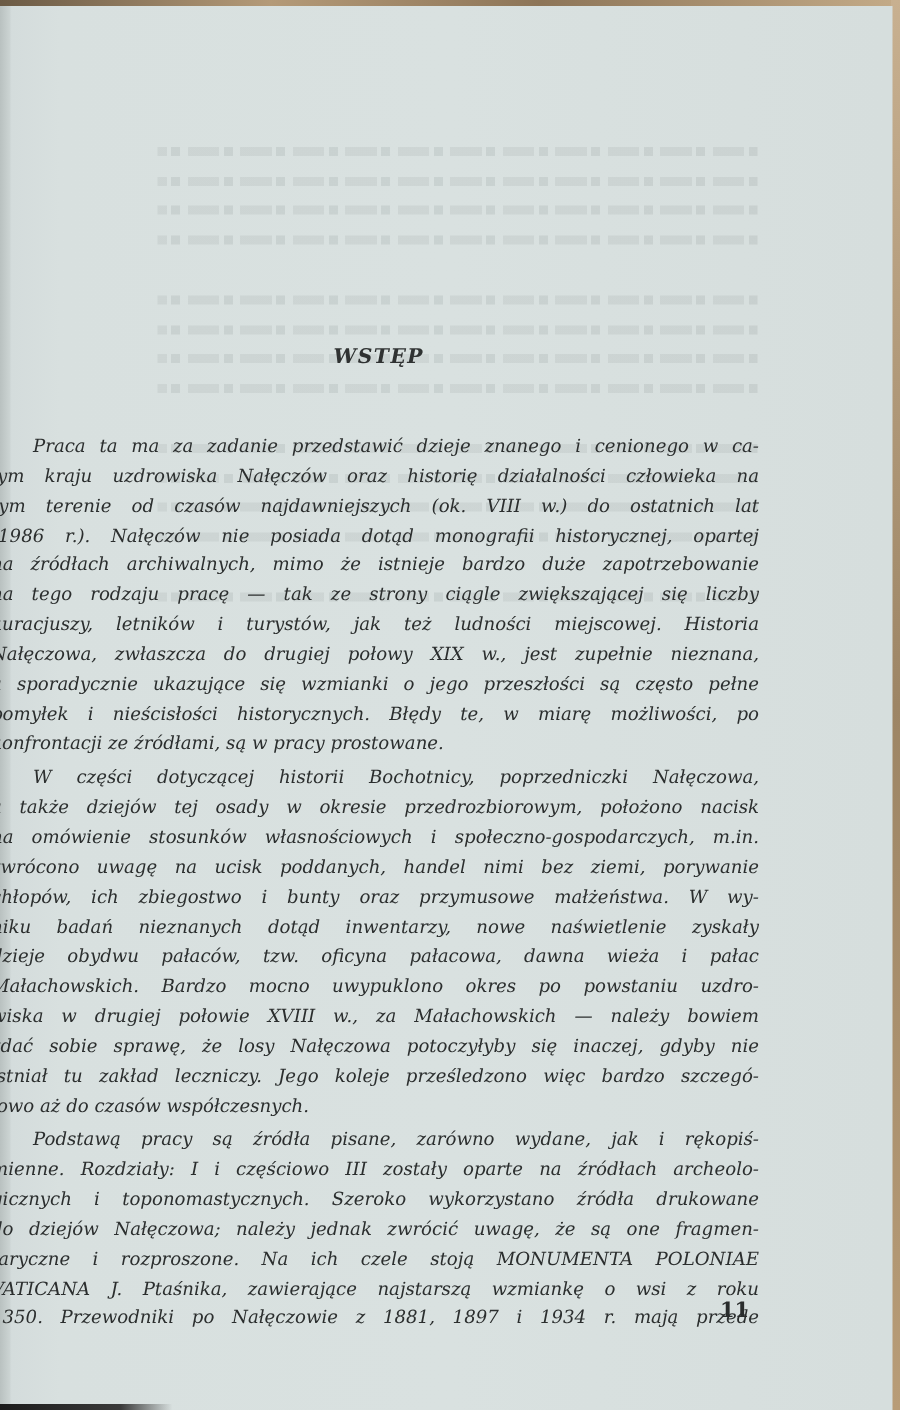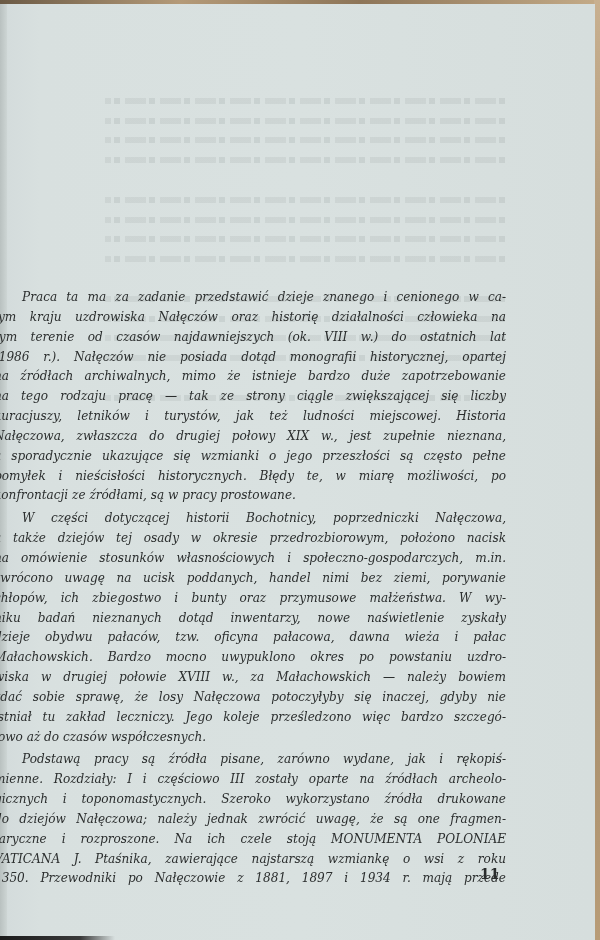--- a/index.html
+++ b/index.html
@@ -71,20 +71,21 @@
 <div class="page">
   <div class="page-edge"></div>
 
   <div class="bleed">
     <span class="ln"></span><span class="ln"></span><span class="ln"></span><span class="ln"></span>
     <span class="ln"></span><span class="ln"></span><span class="ln"></span><span class="ln"></span>
     <span class="ln"></span><span class="ln"></span><span class="ln"></span><span class="ln"></span>
     <span class="ln"></span>
   </div>
 
+  <div class="heading">WSTĘP</div>
 
   <div class="body-text">
     <div class="para">
       <span class="line indent">Praca ta ma za zadanie przedstawić dzieje znanego i cenionego w ca-</span>
       <span class="line">łym kraju uzdrowiska Nałęczów oraz historię działalności człowieka na</span>
       <span class="line">tym terenie od czasów najdawniejszych (ok. VIII w.) do ostatnich lat</span>
       <span class="line">(1986 r.). Nałęczów nie posiada dotąd monografii historycznej, opartej</span>
       <span class="line">na źródłach archiwalnych, mimo że istnieje bardzo duże zapotrzebowanie</span>
       <span class="line">na tego rodzaju pracę — tak ze strony ciągle zwiększającej się liczby</span>
       <span class="line">kuracjuszy, letników i turystów, jak też ludności miejscowej. Historia</span>

